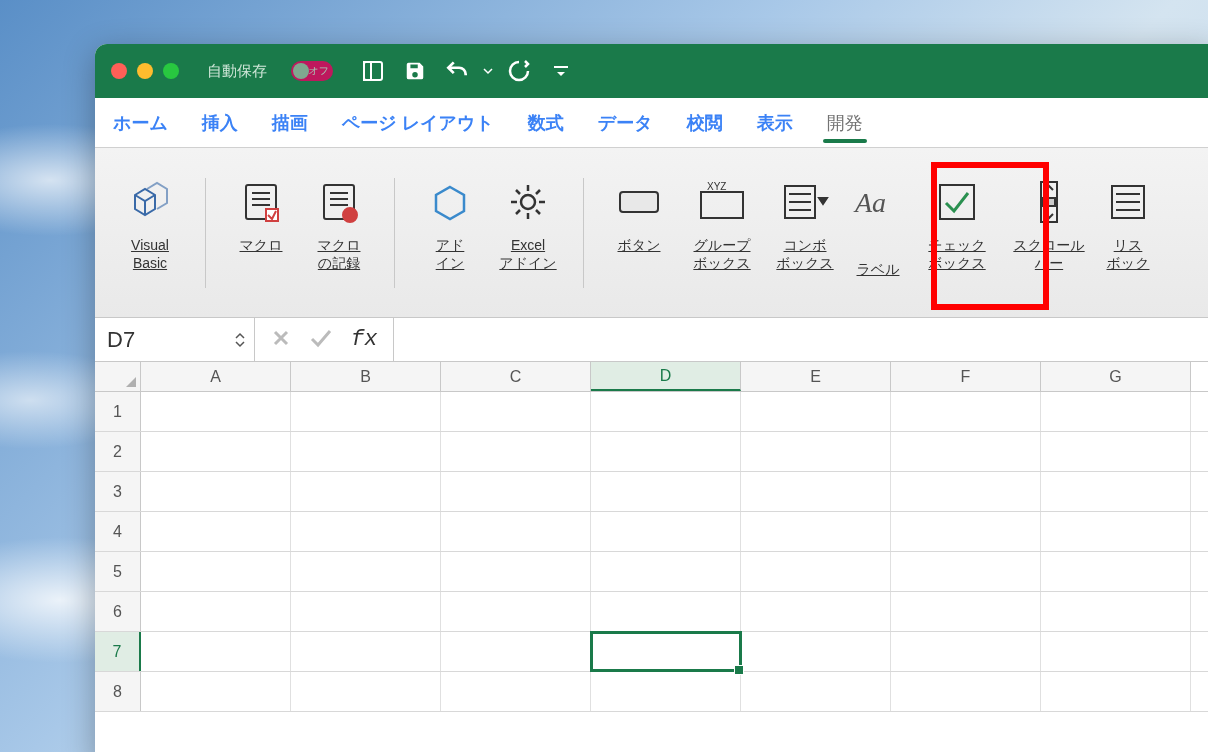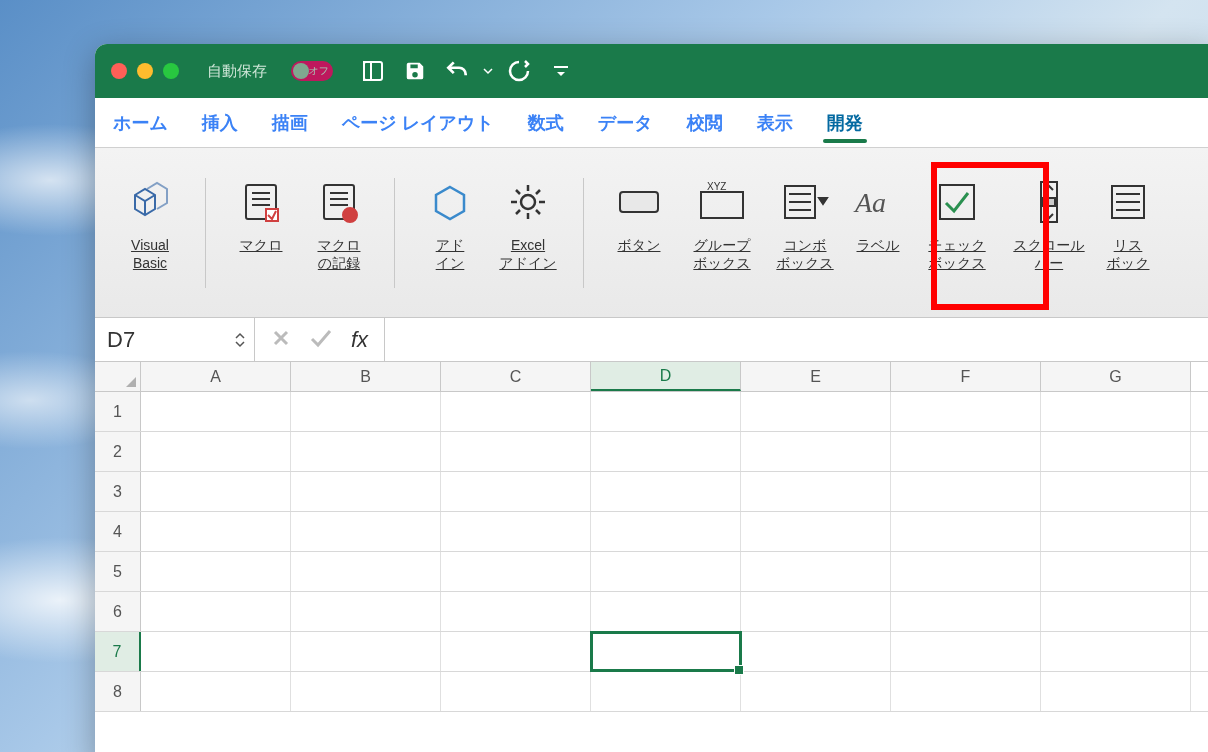--- a/index.html
+++ b/index.html
@@ -61,21 +61,21 @@
 .tabs-bar {
   height: 50px;
   background: #fff;
   border-bottom: 1px solid #d0d0d0;
   display: flex;
   align-items: center;
   padding: 0 14px;
   gap: 26px;
 }
 .tab { font-size: 18px; color: #3b82f6; padding: 12px 4px; cursor: pointer; position: relative; font-weight: bold; }
-.tab.active { color: #0369a1; font-weight: 700; }
+.tab.active { color: #737373; font-weight: 400; }
 .tab.active::after { content:""; position:absolute; left:0; right:0; bottom:4px; height:4px; background:#1a7a4a; border-radius:2px; }
 
 .ribbon {
   height: 170px;
   background: linear-gradient(#f3f3f3, #e9e9e9);
   border-bottom: 1px solid #c8c8c8;
   display: flex;
   align-items: center;
   padding: 0 10px;
   gap: 8px;
@@ -272,21 +272,21 @@
               <rect x="4" y="6" width="30" height="32"></rect>
               <line x1="8" y1="14" x2="30" y2="14"></line>
               <line x1="8" y1="22" x2="30" y2="22"></line>
               <line x1="8" y1="30" x2="30" y2="30"></line>
               <path d="M38 18l4 6 4-6z" fill="#333"></path>
             </svg>
         </div>
         <div class="rlabel">コンボ
 ボックス</div>
       </div>
-      <div class="ritem" style="width:64px;">
+      <div class="ritem" style="width:64px;gap:24px;">
         <div class="ricon">
           <svg width="54" height="40" viewBox="0 0 54 40">
               <text x="4" y="30" font-size="28" font-style="italic" fill="#555" font-family="serif">Aa</text>
             </svg>
         </div>
         <div class="rlabel">ラベル</div>
       </div>
       <div class="ritem" id="checkbox-ritem" style="width:86px;">
         <div class="ricon">
           <svg width="50" height="50" viewBox="0 0 50 50" fill="none" stroke="#333" stroke-width="2">
@@ -337,21 +337,21 @@
           </svg>
       </div>
     </div>
     <div class="fx-controls">
       <span><svg width="20" height="20" viewBox="0 0 20 20" stroke="#bbb" stroke-width="3" fill="none">
             <path d="M4 4l12 12M16 4L4 16"></path>
           </svg></span>
       <span><svg width="24" height="20" viewBox="0 0 24 20" stroke="#bbb" stroke-width="3" fill="none">
             <path d="M3 11l6 6L21 3"></path>
           </svg></span>
-      <span style="font-style:italic; font-family:Liberation Sans, sans-serif; font-size:22px; color:#333;">fx</span>
+      <span style="font-style:italic; font-family:Liberation Mono, monospace; font-size:22px; color:#333;">fx</span>
     </div>
     <div class="fx-input"></div>
   </div>
 
   <div class="sheet">
     <div class="col-headers">
       <div class="corner"></div>
       <div class="col-h">A</div>
       <div class="col-h">B</div>
       <div class="col-h">C</div>

